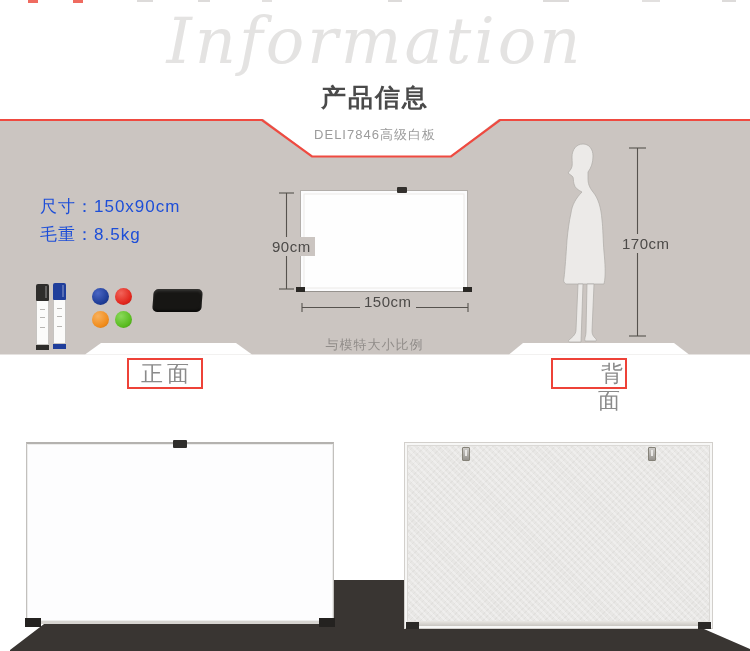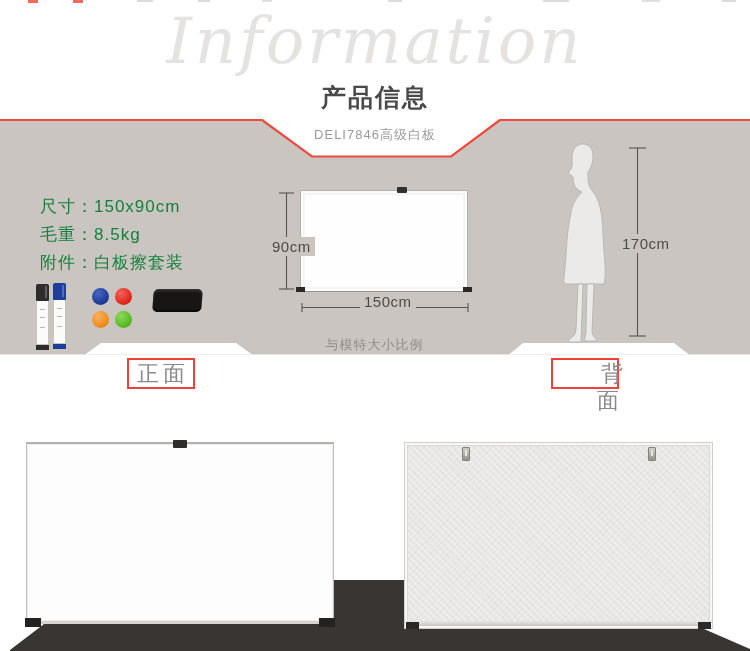--- a/index.html
+++ b/index.html
@@ -19,21 +19,21 @@
   .page-title{
     left:0;right:0;top:81px;text-align:center;
     font-size:25px;font-weight:bold;color:#4a4a4a;letter-spacing:2px;z-index:2;
   }
   .sub-title{
     left:0;right:0;top:126px;text-align:center;
     font-size:13px;color:#9b9b9b;letter-spacing:1px;z-index:3;
   }
   .top-artifacts i{position:absolute;top:0;display:block;}
   
-  .specs{left:40px;top:193px;z-index:3;font-size:17px;color:#15803d;}
+  .specs{left:40px;top:193px;z-index:3;font-size:17px;color:#1d4ed8;}
   .specs .row{display:block;height:28px;line-height:28px;letter-spacing:1px;}
   .dim-label{
     z-index:3;background:#cbc5c1;color:#4c4a48;font-size:15px;
     padding:1px 4px;white-space:nowrap;letter-spacing:0.5px;
   }
   .scale-note{left:0;right:1px;top:336px;text-align:center;font-size:13px;color:#908c89;z-index:3;letter-spacing:1px;}
   
   .pen{width:13px;height:66px;z-index:3;}
   .pen .cap{height:17px;border-radius:2px 2px 1px 1px;position:relative;}
   .pen .cap::after{content:"";position:absolute;right:2px;top:2px;width:2px;height:12px;background:rgba(255,255,255,.25);}
@@ -41,21 +41,21 @@
   .pen .body i{position:absolute;left:3px;right:3px;height:1px;background:#b8b6b3;}
   .pen .tip{height:5px;}
   .magnet{width:17px;height:17px;border-radius:50%;z-index:3;}
   .eraser{
     left:153px;top:289px;width:49px;height:23px;background:#171614;border-radius:5px;z-index:3;
     box-shadow:inset 0 2px 3px rgba(255,255,255,.14), inset 0 -2px 2px rgba(0,0,0,.5);
     transform:skewX(-4deg);
   }
   
   .view-label{
-    width:68px;height:31px;box-sizing:border-box;border:2px solid #ee4238;background:#fff;
+    width:76px;height:31px;box-sizing:border-box;border:2px solid #ee4238;background:#fff;
     text-align:center;line-height:27px;font-size:22px;color:#8a8a8a;letter-spacing:4px;
     text-indent:4px;z-index:3;
   }
   
   .board-front{
     left:26px;top:442px;width:308px;height:182px;box-sizing:border-box;z-index:2;
     background:#fdfdfe;border:1px solid #c2c0bd;border-top:2px solid #b4b2af;
     border-bottom:3px solid #d6d4d0;box-shadow:inset 0 0 0 1px #ededec;
   }
   .board-front .clip{position:absolute;left:50%;top:-4px;width:14px;height:8px;margin-left:-7px;background:#2f2d2b;border-radius:1px;}
@@ -138,21 +138,20 @@
       <path d="M578,284 L576,330 C576,335 571,338 569,340 C568,341 568,342 570,342 L581,342 L583,284 Z"></path>
       <path d="M587,284 L586,332 C586,336 584,339 585,341 L596,341 C597,340 596,339 595,338 C593,336 592,334 592,331 L594,284 Z"></path>
     </g>
 
     <path d="M10,650 L46,622.5 L333,622.5 L333,580 L406,580 L406,629 L704,629 L750,649 L750,651 L10,651 Z" fill="#393532"></path>
   </svg>
 
   <div class="abs specs">
     <span class="row"><span>尺寸：</span><span>150x90cm</span></span>
     <span class="row"><span>毛重：</span><span>8.5kg</span></span>
-    <span class="row"><span>附件：</span><span>白板擦套装</span></span>
   </div>
 
   <div class="abs pen" style="left:36px;top:284px;">
     <div class="cap" style="background:#2e2d2b;"></div>
     <div class="body">
         <i style="top:8px;"></i>
         <i style="top:16px;"></i>
         <i style="top:26px;"></i>
       </div>
     <div class="tip" style="background:#2e2d2b;"></div>

